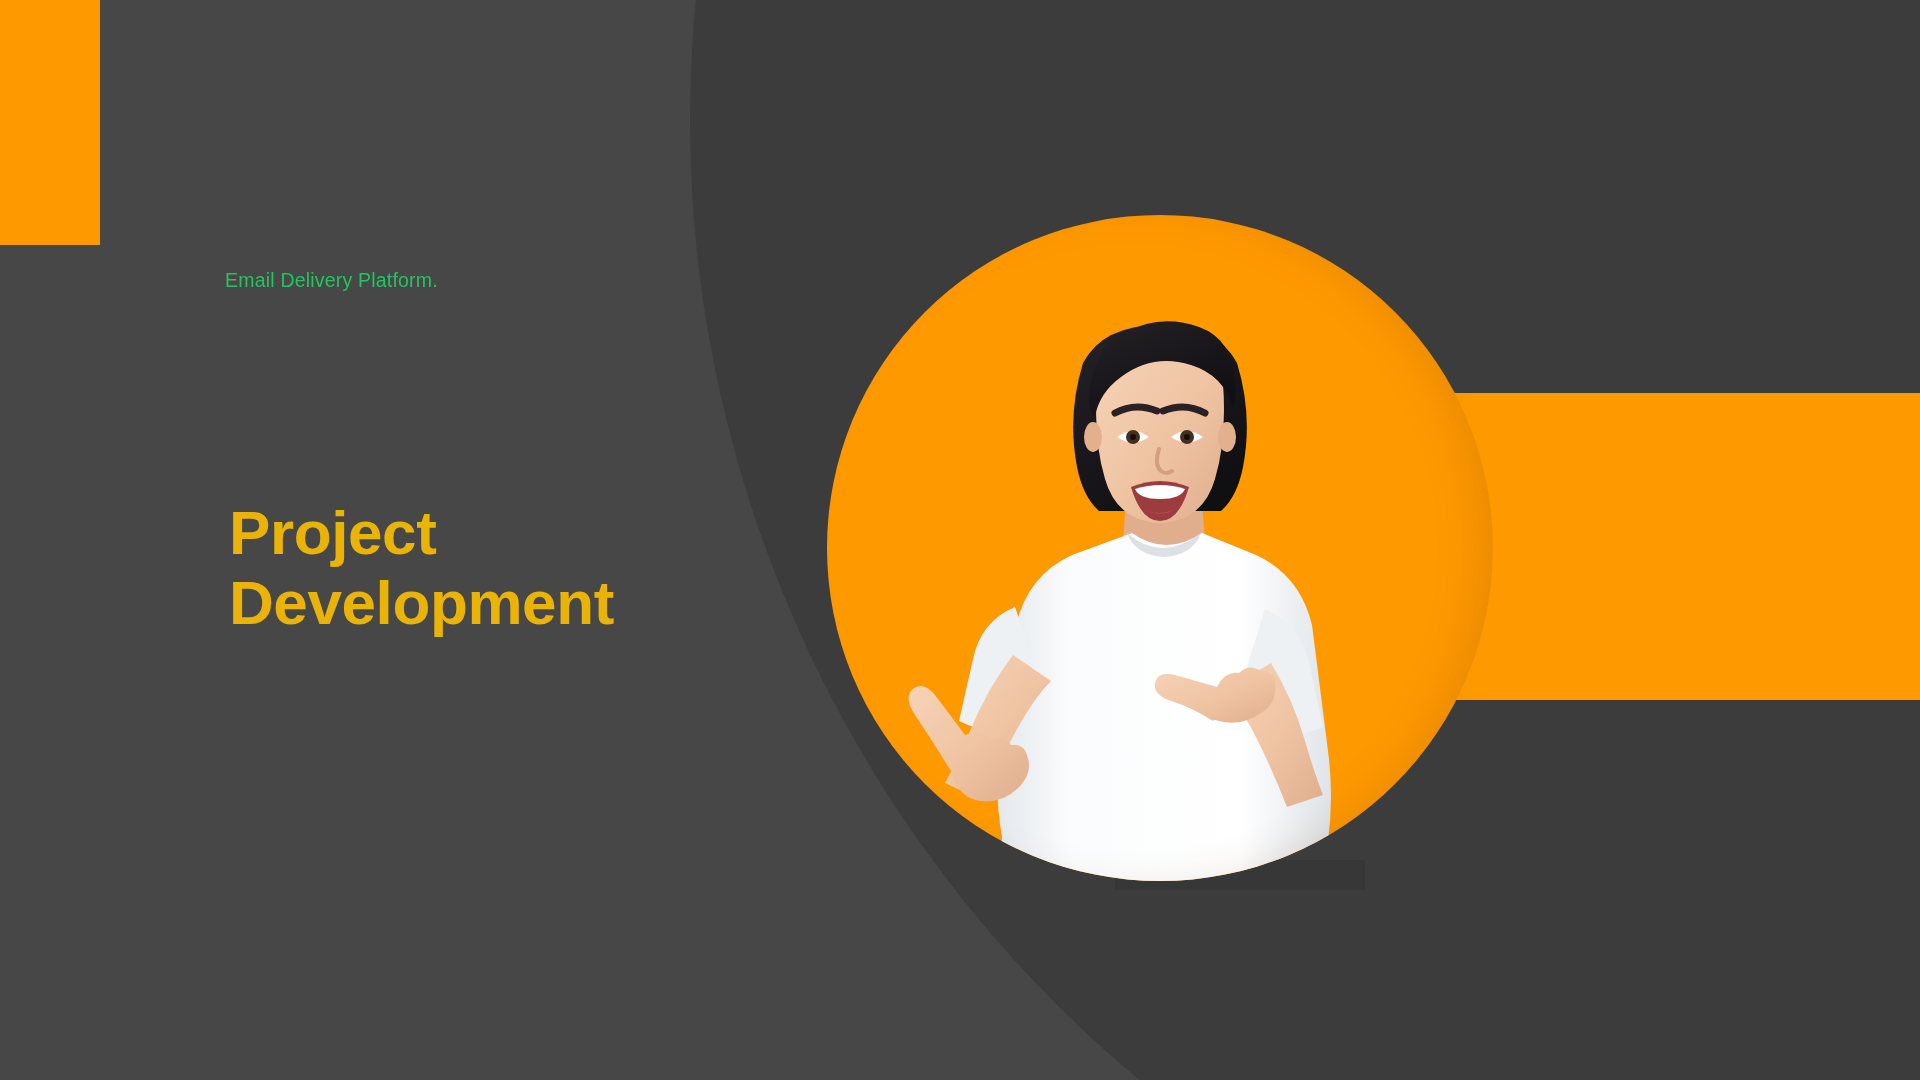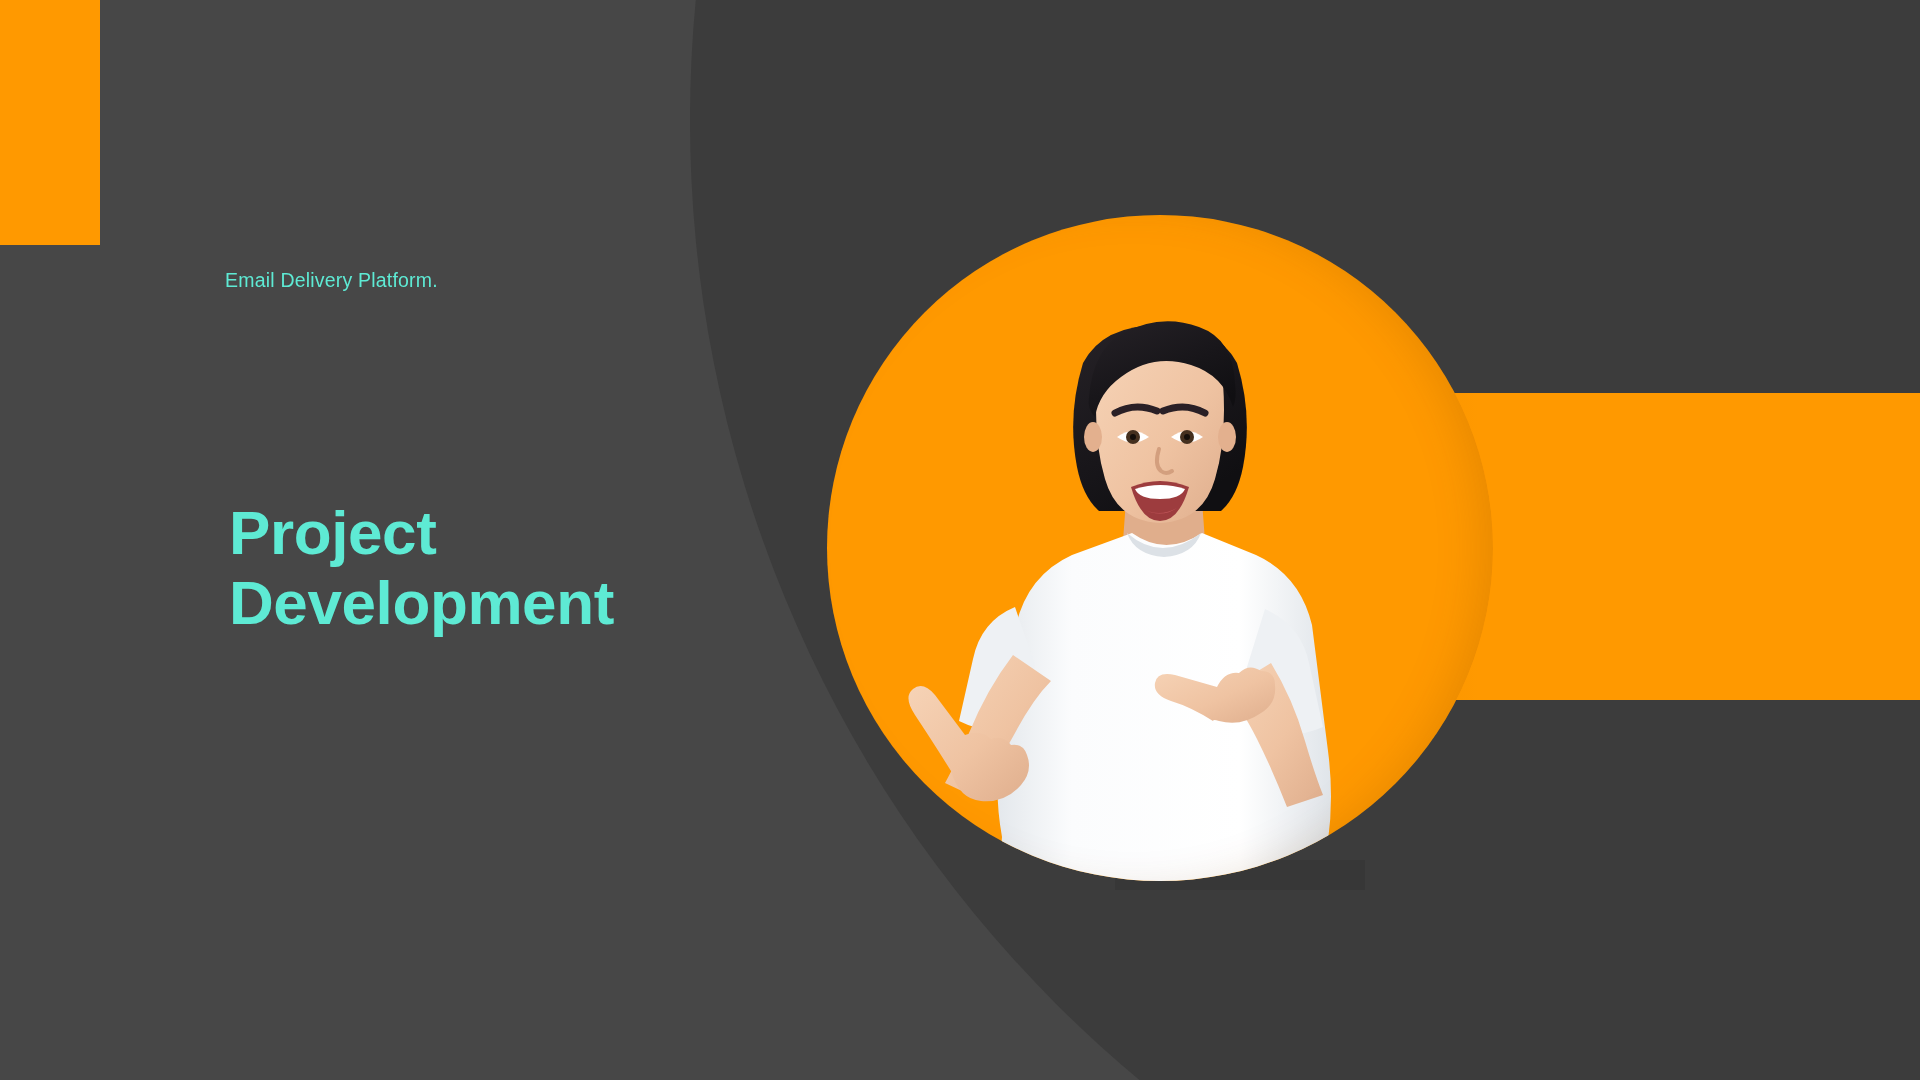--- a/index.html
+++ b/index.html
@@ -109,33 +109,33 @@
     top: 262px;
     width: 260px;
   }
   .logo-mark {
     position: relative;
     height: 52px;
   }
   .logo-mark svg { display: block; }
   .logo-tagline {
     margin-top: 9px;
-    color: #5eead4;
+    color: #22c55e;
     font-size: 19.5px;
     letter-spacing: 0.2px;
     line-height: 1;
     white-space: nowrap;
   }
 
   
   .headline {
     position: absolute;
     left: 229px;
     top: 498px;
-    color: #5eead4;
+    color: #eab308;
     font-size: 62px;
     font-weight: bold;
     line-height: 1.13;
     letter-spacing: -0.4px;
     white-space: pre-line;
     margin: 0;
   }
 </style>
 </head>
 <body>

